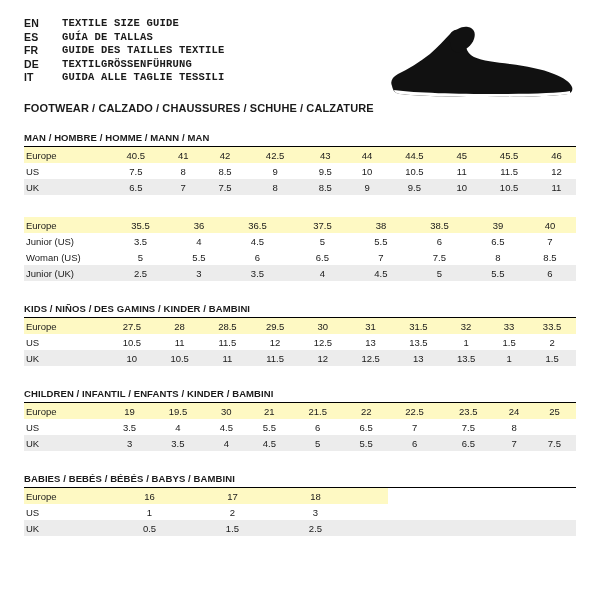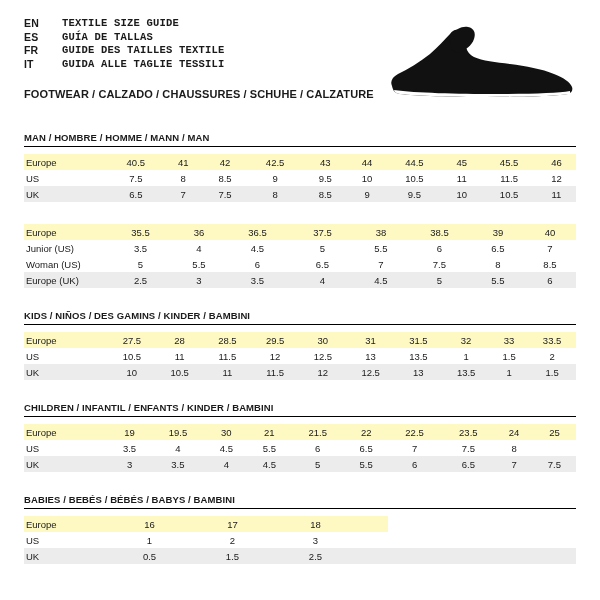--- a/index.html
+++ b/index.html
@@ -65,21 +65,21 @@
   }
   .block:first-of-type {
     margin-top: 26px;
   }
   .block-head {
     font-size: 9.5px;
     font-weight: bold;
     letter-spacing: 0.1px;
     padding-bottom: 3px;
     border-bottom: 1px solid #000000;
-    margin-bottom: 7px;
+    margin-bottom: 0;
   }
   table.sizes {
     border-collapse: collapse;
     width: 100%;
     font-size: 9.5px;
   }
   table.sizes td {
     height: 16px;
     padding: 0 4px;
     text-align: center;
@@ -116,20 +116,24 @@
           <td class="lang-code">EN</td>
           <td class="lang-title">TEXTILE SIZE GUIDE</td>
         </tr>
         <tr>
           <td class="lang-code">ES</td>
           <td class="lang-title">GUÍA DE TALLAS</td>
         </tr>
         <tr>
           <td class="lang-code">FR</td>
           <td class="lang-title">GUIDE DES TAILLES TEXTILE</td>
+        </tr>
+        <tr>
+          <td class="lang-code">DE</td>
+          <td class="lang-title">TEXTILGRÖSSENFÜHRUNG</td>
         </tr>
         <tr>
           <td class="lang-code">IT</td>
           <td class="lang-title">GUIDA ALLE TAGLIE TESSILI</td>
         </tr>
       </tbody>
     </table>
 
     <svg class="shoe" viewBox="0 0 190 78" aria-hidden="true">
       <path fill="#111111" d="M6,62 C4,58 6,53 12,50 C22,45 34,38 44,30 C52,23 58,16 64,10 C66,7 69,5 73,6 C77,7 79,11 79,16 C79,24 82,30 88,33 C96,37 110,38 124,40 C140,42 156,45 168,50 C178,54 184,58 186,63 C187,66 186,69 182,70 C172,72 140,73 100,73 C66,73 30,72 14,70 C8,69 7,66 6,62 Z"></path>
@@ -217,21 +221,21 @@
           <td>5</td>
           <td>5.5</td>
           <td>6</td>
           <td>6.5</td>
           <td>7</td>
           <td>7.5</td>
           <td>8</td>
           <td>8.5</td>
         </tr>
         <tr class="alt">
-          <td class="rowlabel">Europe (UK)</td>
+          <td class="rowlabel">Junior (UK)</td>
           <td>2.5</td>
           <td>3</td>
           <td>3.5</td>
           <td>4</td>
           <td>4.5</td>
           <td>5</td>
           <td>5.5</td>
           <td>6</td>
         </tr>
       </tbody>

